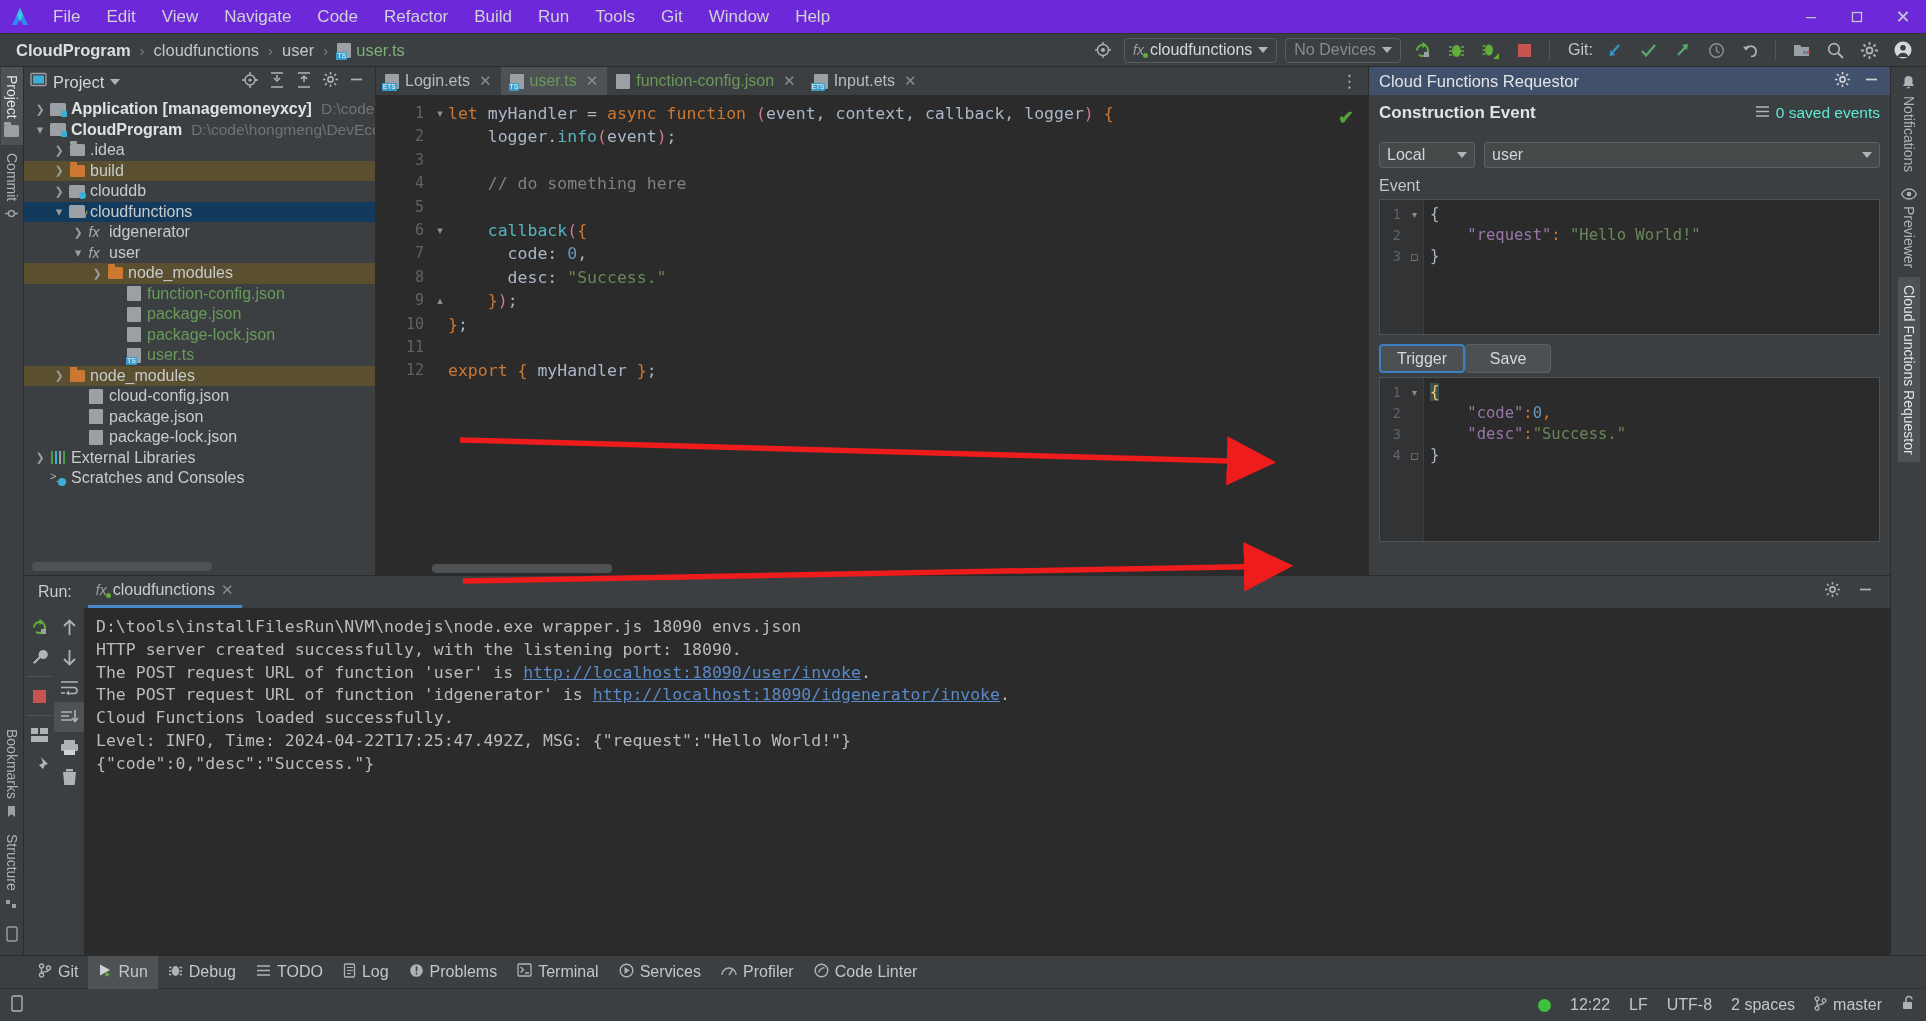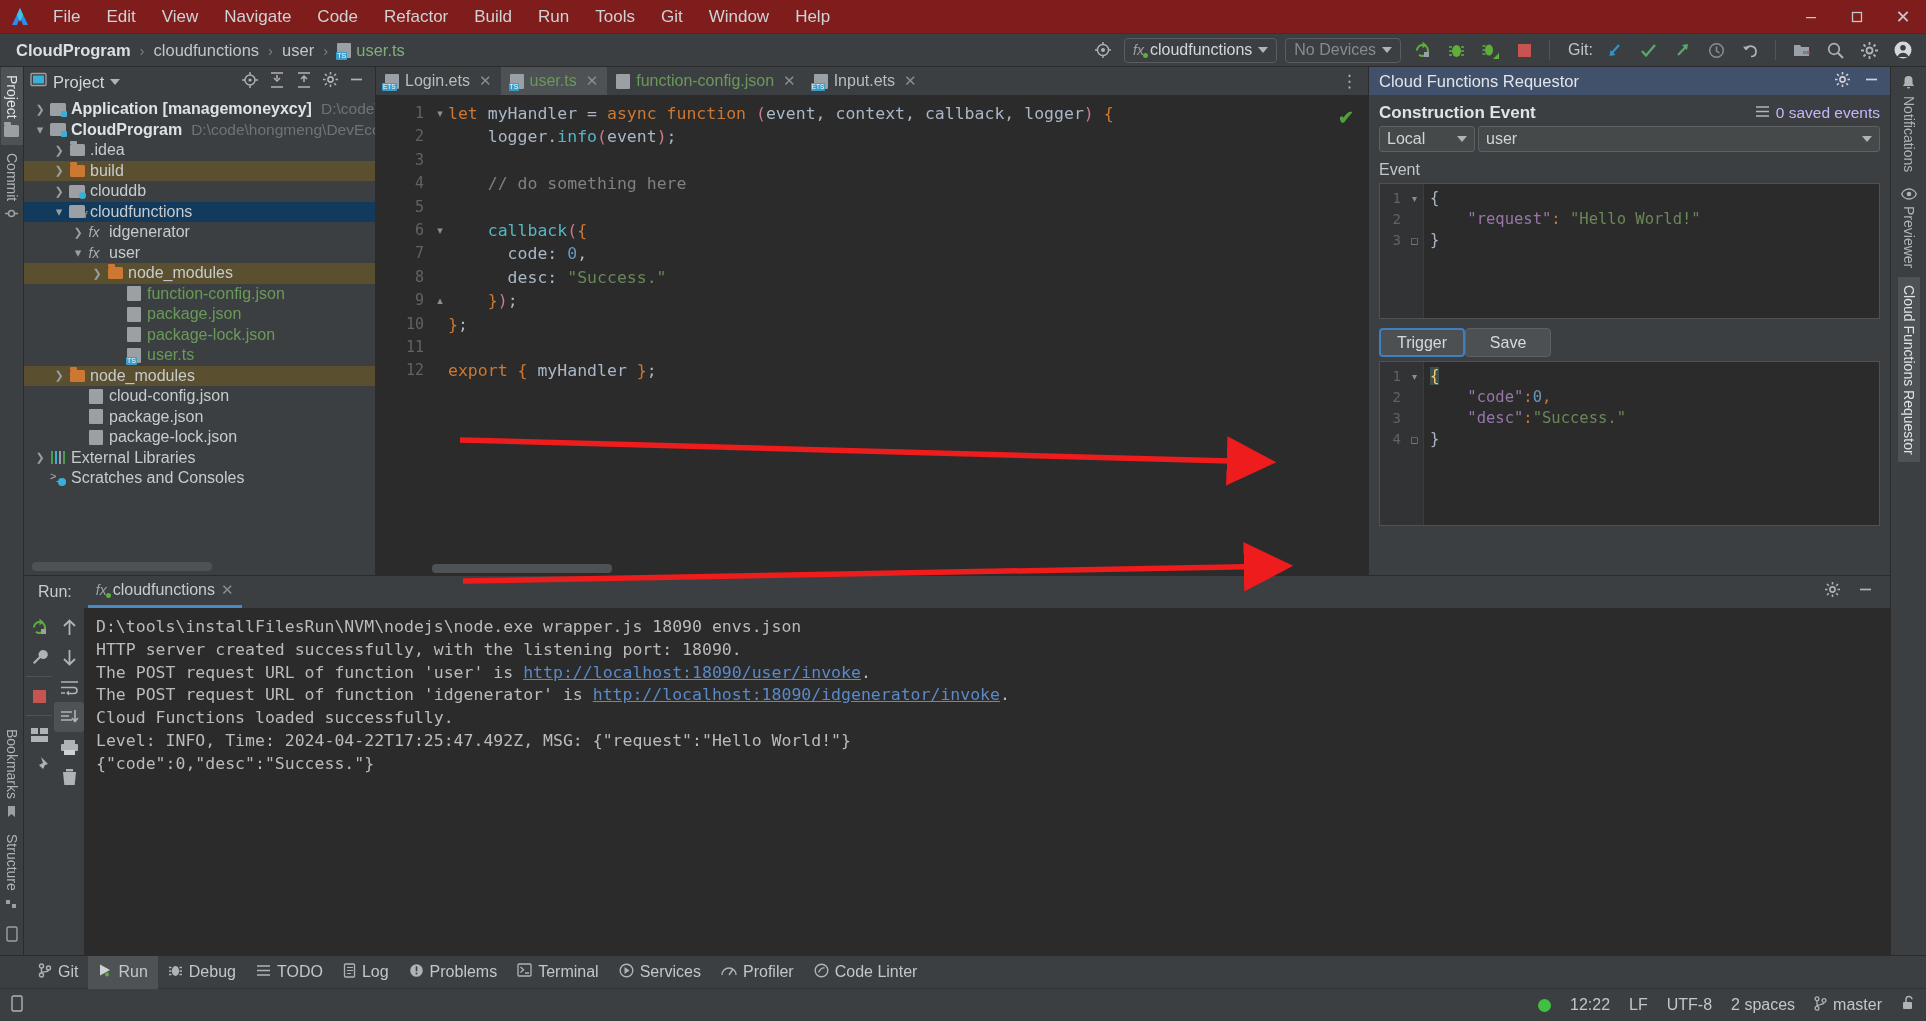--- a/index.html
+++ b/index.html
@@ -8,21 +8,21 @@
     background:#3c3f41;
     font-family:"Liberation Sans", sans-serif;
     font-size:17px;
     color:#bbbbbb;
     overflow:hidden;
   }
   .app { position:relative; width:1926px; height:1021px; display:flex; flex-direction:column; }
 
   
   .titlebar {
-    height:34px; background:#7f1d1d; display:flex; align-items:center;
+    height:34px; background:#6d28d9; display:flex; align-items:center;
     border-bottom:1px solid #323232; flex:0 0 34px; position:relative;
   }
   .logo { width:40px; display:flex; align-items:center; justify-content:center; }
   .logo svg { display:block; }
   .menu { display:flex; align-items:center; gap:0px; }
   .menu .mi { padding:4px 13px; font-size:17px; color:#cfd2d4; cursor:default; white-space:nowrap; }
   .win-title {
     position:absolute; left:0; right:0; text-align:center;
     font-size:17px; color:#b4b7ba; pointer-events:none;
   }
@@ -129,24 +129,24 @@
   
   .cfr { width:522px; flex:0 0 522px; background:#3c3f41; display:flex; flex-direction:column; border-left:1px solid #2b2b2b;}
   .cfr-head {
     height:28px; background:#41506b; display:flex; align-items:center; padding:0 10px;
     font-size:16.5px; color:#e2e5e7;
   }
   .cfr-head .icons { margin-left:auto; display:flex; gap:12px; align-items:center;}
   .cfr-body { flex:1 1 auto; padding:8px 10px 0 10px; display:flex; flex-direction:column; min-height:0;}
   .cfr-row1 { display:flex; align-items:center; }
   .sect-title { font-size:17px; font-weight:bold; color:#e0e3e5; }
-  .saved { margin-left:auto; font-size:15.5px; color:#c4b5fd; display:flex; align-items:center; gap:6px;}
+  .saved { margin-left:auto; font-size:15.5px; color:#5eead4; display:flex; align-items:center; gap:6px;}
   .lbl-row { display:flex; margin-top:8px; font-size:16px; color:#c3c6c9;}
   .lbl-row .l1 { width:88px;}
-  .ctl-row { display:flex; gap:3px; margin-top:3px; }
+  .ctl-row { display:flex; gap:9px; margin-top:19px; }
   .combo {
     height:26px; border:1px solid #5e6163; border-radius:3px; background:#45494a;
     display:flex; align-items:center; padding:0 7px; font-size:16px; color:#d2d5d7;
   }
   .combo.small { width:96px; }
   .combo.wide { flex:1 1 auto; }
   .combo .caret2 { margin-left:auto; width:0;height:0;border-left:5px solid transparent;border-right:5px solid transparent;border-top:6px solid #b0b3b5;}
   .field-label { font-size:16px; color:#c3c6c9; margin-top:9px;}
   .jsonbox {
     background:#2b2b2b; border:1px solid #4e5254; margin-top:4px; display:flex; overflow:hidden;

